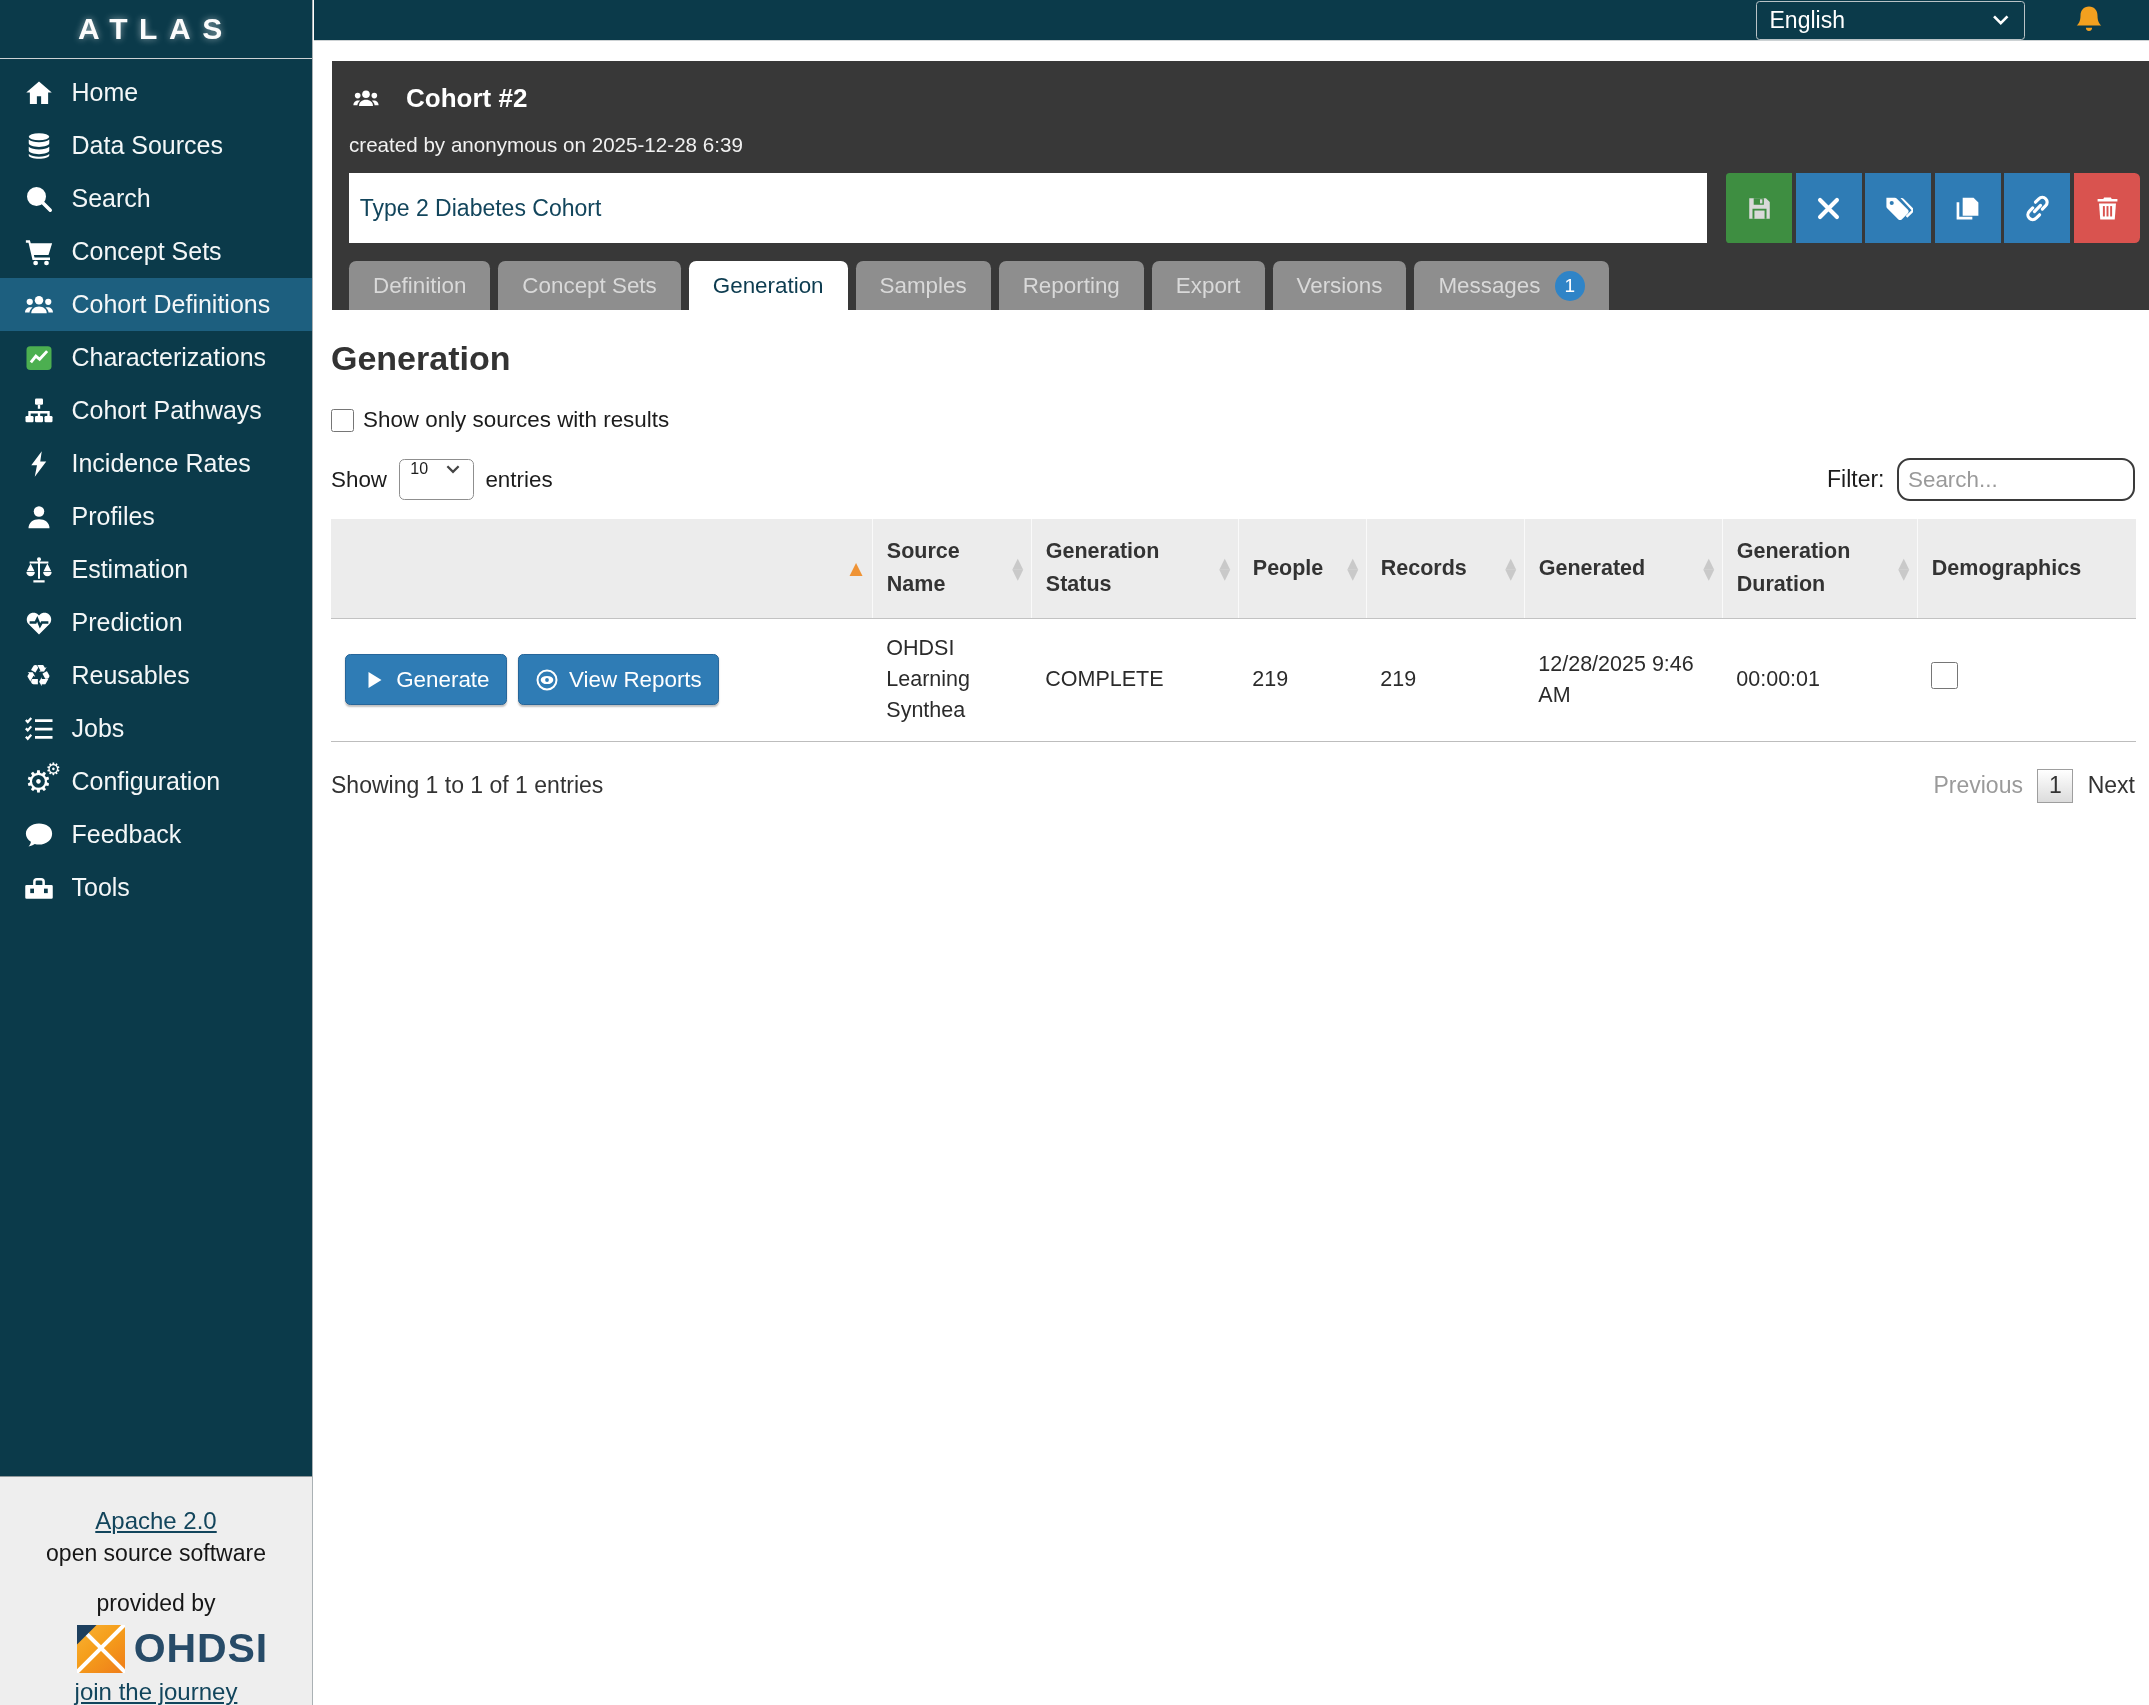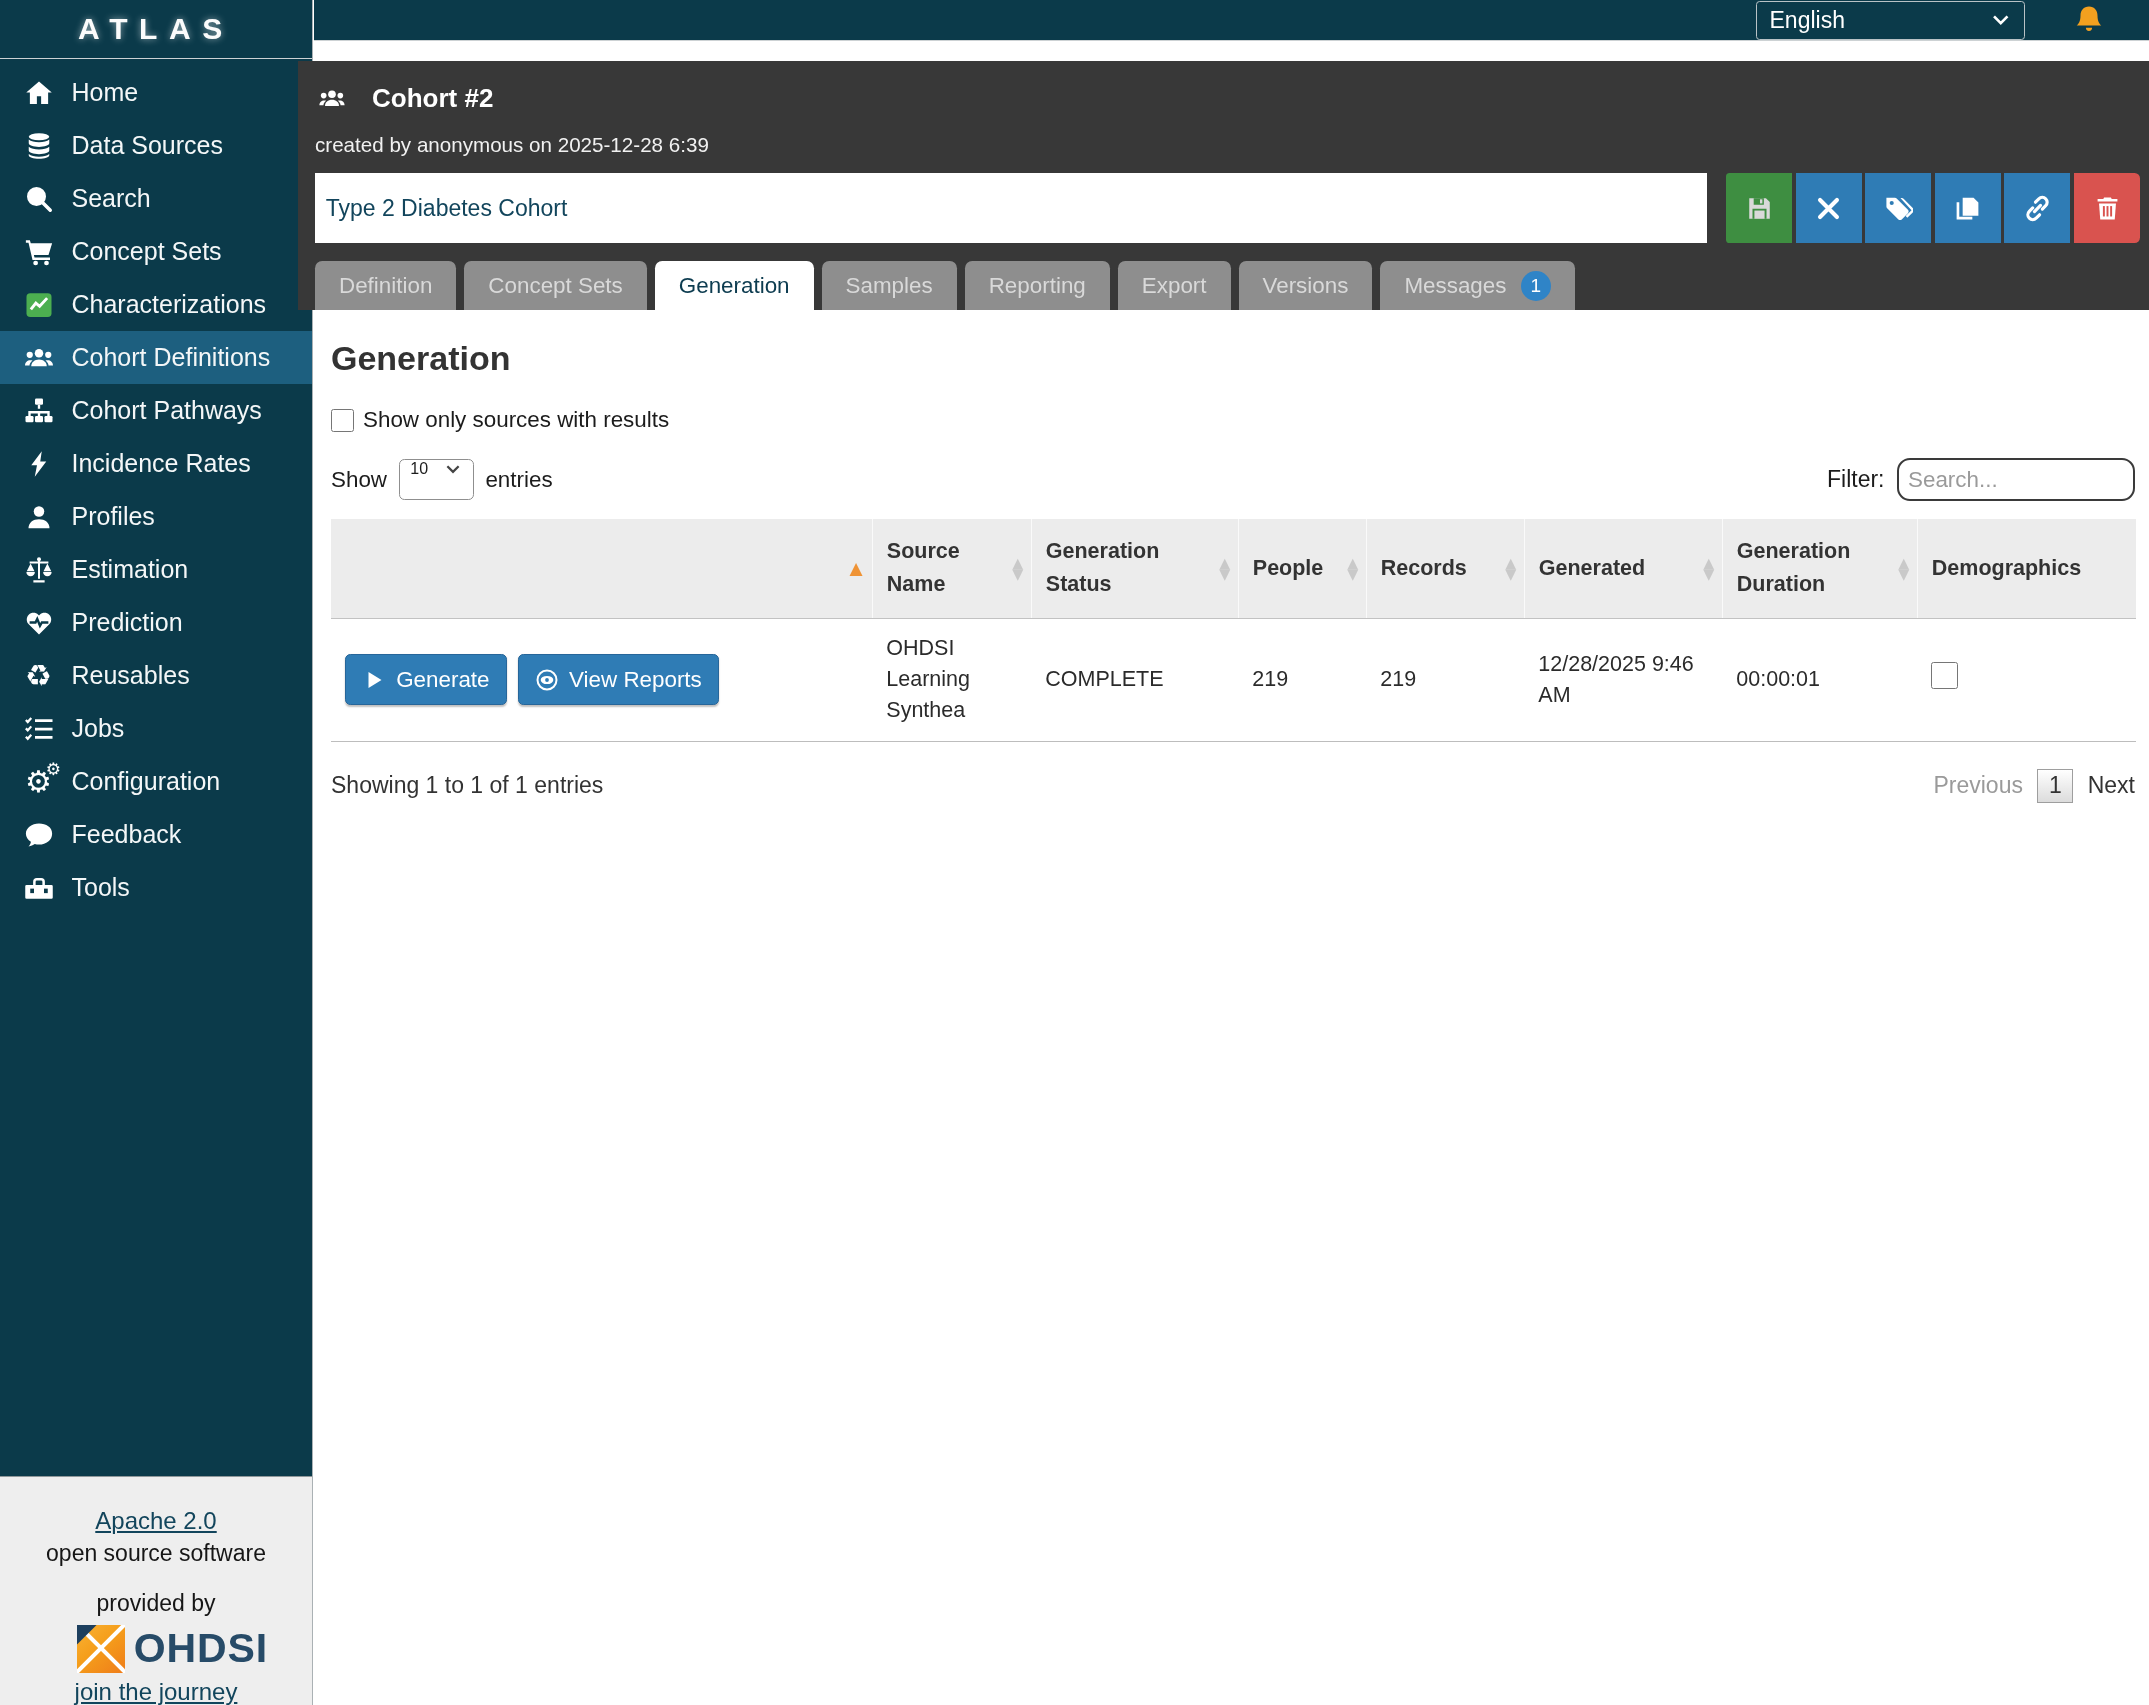--- a/index.html
+++ b/index.html
@@ -32,21 +32,21 @@
   .ohdsi-text { font-size:41px; font-weight:800; color:#274b68; letter-spacing:0.9px; }
   .journey { margin-top:5.4px; }
 
   
   .topbar { position:absolute; left:314px; right:0; top:0; height:41px; background:#0b3a4a; border-bottom:1.8px solid #cdd2d4; display:flex; align-items:center; justify-content:flex-end; gap:47px; padding-right:43px; }
   .lang-select { width:269px; height:39px; border:1.8px solid #b9c2c6; border-radius:3.6px; display:flex; align-items:center; justify-content:space-between; padding:0 12.5px; color:#fff; font-size:23px; cursor:pointer; }
   .lang-select svg { width:21.5px; height:21.5px; color:#fff; }
   .bell { width:34px; height:34px; cursor:pointer; }
 
   
-  .cohort-header { position:absolute; left:298px; right:0; top:61px; height:249px; background:#383838; display:flex; flex-direction:column; padding:21.5px 9px 0 17px; }
+  .cohort-header { position:absolute; left:332px; right:0; top:61px; height:249px; background:#383838; display:flex; flex-direction:column; padding:21.5px 9px 0 17px; }
   .title-row { display:flex; align-items:center; gap:23px; }
   .title-row svg { width:34px; height:27px; fill:#fff; }
   .title-row h1 { color:#fff; font-size:26px; font-weight:700; }
   .created { color:#f1f1f1; font-size:20.6px; margin-top:19.7px; }
   .name-row { display:flex; margin-top:16px; gap:19px; }
   .name-input { flex:1; height:70px; border:none; background:#fff; font-size:23px; color:#12455c; padding:0 10.7px; font-family:"Liberation Sans","DejaVu Sans",sans-serif; }
   .btn-group { display:flex; gap:3.6px; }
   .act { width:66px; height:70px; border:none; display:flex; align-items:center; justify-content:center; cursor:pointer; }
   .act svg { width:29px; height:29px; }
   .act.green { background:#3e8e41; border-radius:3.6px 0 0 3.6px; }
@@ -133,42 +133,42 @@
         <span class="ic">
             <svg viewBox="0 0 24 24">
               <path d="M1.5 2.5h3.2l.7 2.5h17.1l-2.9 9.3H7.9l.5 2h12.4v2H6.8L3.6 4.5H1.5z"></path>
               <circle cx="9.3" cy="20.8" r="1.9"></circle>
               <circle cx="18" cy="20.8" r="1.9"></circle>
             </svg>
           </span>
         <span class="lbl">Concept Sets</span>
       </div>
 
-      <div class="mi">
-        <span class="ic">
-            <svg viewBox="0 0 24 24">
-              <rect x="2" y="2.5" width="20" height="19" rx="3" fill="#4caf50"></rect>
-              <polyline points="5.5,15.5 9.5,10.5 12.5,13 18.5,6.5" fill="none" stroke="#fff" stroke-width="2.3"></polyline>
-            </svg>
-          </span>
-        <span class="lbl">Characterizations</span>
-      </div>
-
       <div class="mi active">
         <span class="ic">
             <svg viewBox="0 0 24 24" fill="#5cb85c">
               <circle cx="12" cy="8.2" r="3.4"></circle>
               <path d="M5.8 18.6c0-3.2 2.7-5.4 6.2-5.4s6.2 2.2 6.2 5.4z"></path>
               <circle cx="4.6" cy="9.4" r="2.5"></circle>
               <path d="M.8 18c0-2.7 1.9-4.3 4.3-4.3.6 0 1.2.1 1.7.3-1.6 1.2-2.4 2.6-2.4 4z"></path>
               <circle cx="19.4" cy="9.4" r="2.5"></circle>
               <path d="M23.2 18c0-2.7-1.9-4.3-4.3-4.3-.6 0-1.2.1-1.7.3 1.6 1.2 2.4 2.6 2.4 4z"></path>
             </svg>
           </span>
         <span class="lbl">Cohort Definitions</span>
+      </div>
+
+      <div class="mi">
+        <span class="ic">
+            <svg viewBox="0 0 24 24">
+              <rect x="2" y="2.5" width="20" height="19" rx="3" fill="#4caf50"></rect>
+              <polyline points="5.5,15.5 9.5,10.5 12.5,13 18.5,6.5" fill="none" stroke="#fff" stroke-width="2.3"></polyline>
+            </svg>
+          </span>
+        <span class="lbl">Characterizations</span>
       </div>
 
       <div class="mi">
         <span class="ic">
             <svg viewBox="0 0 24 24">
               <rect x="8.8" y="2" width="6.4" height="5" rx="1"></rect>
               <rect x="1.2" y="16" width="6.4" height="5" rx="1"></rect>
               <rect x="8.8" y="16" width="6.4" height="5" rx="1"></rect>
               <rect x="16.4" y="16" width="6.4" height="5" rx="1"></rect>
               <path d="M12 7v3.2M4.4 16v-3h15.2v3M12 13v3" fill="none" stroke="#fff" stroke-width="1.9"></path>

